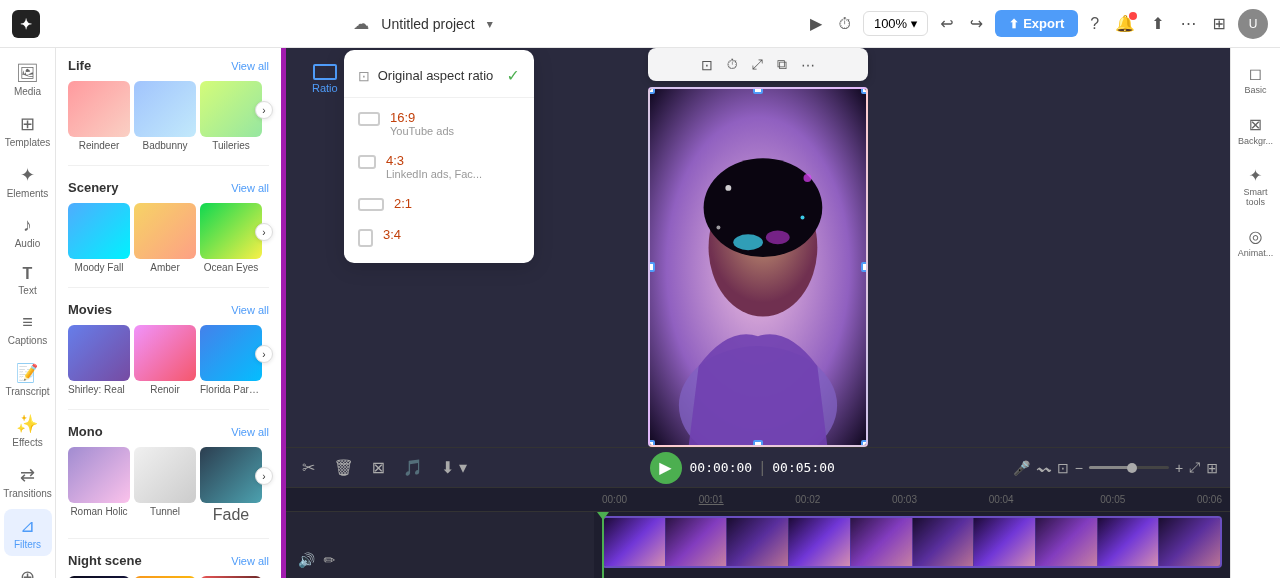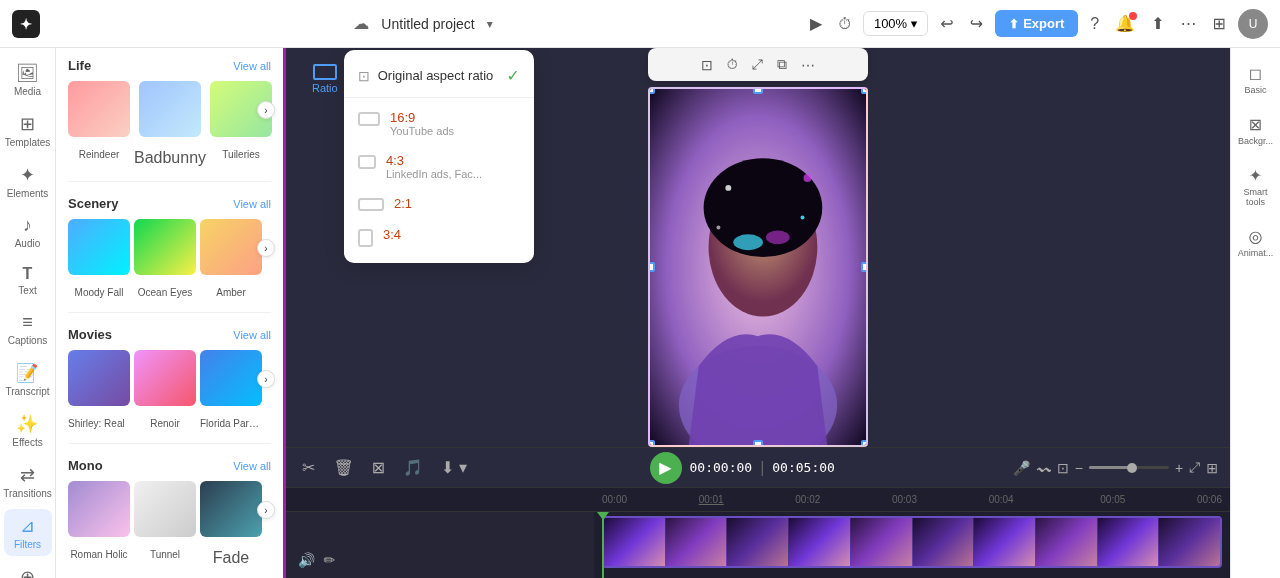--- a/index.html
+++ b/index.html
@@ -20,21 +20,21 @@
     
     .nav-sidebar { width: 56px; background: #fff; border-right: 1px solid #e5e5e5; display: flex; flex-direction: column; align-items: center; padding: 8px 0; gap: 4px; flex-shrink: 0; }
     .nav-item { display: flex; flex-direction: column; align-items: center; gap: 2px; padding: 6px 4px; cursor: pointer; border-radius: 8px; width: 48px; }
     .nav-item.active { background: #e8f0ff; }
     .nav-item.active .nav-icon { color: #4f9cf9; }
     .nav-icon { font-size: 18px; color: #666; }
     .nav-label { font-size: 10px; color: #666; text-align: center; }
     .nav-item.active .nav-label { color: #4f9cf9; }
 
     
-    .content-sidebar { width: 230px; background: #fff; border-right: 3px solid #a21caf; overflow-y: auto; flex-shrink: 0; }
+    .content-sidebar { width: 230px; background: #fff; border-right: 5px solid #a21caf; overflow-y: auto; flex-shrink: 0; }
     .section { padding: 10px 12px; }
     .section-header { display: flex; justify-content: space-between; align-items: center; margin-bottom: 8px; }
     .section-title { font-size: 13px; font-weight: 600; color: #333; }
     .view-all { font-size: 11px; color: #4f9cf9; cursor: pointer; }
 
     
     .canvas-area { flex: 1; background: #2a2a3e; display: flex; flex-direction: column; align-items: center; justify-content: center; position: relative; }
     .canvas-image { width: 220px; height: 360px; border-radius: 4px; background: linear-gradient(135deg, #ff9a9e, #a18cd1, #c471f5); position: relative; border: 2px solid rgba(255,255,255,0.5); overflow: hidden; display: flex; align-items: center; justify-content: center; }
     .canvas-image-inner { width: 100%; height: 100%; background: linear-gradient(160deg, #1a0533 0%, #7c3aed 40%, #f0a0c0 70%, #ffd6e7 100%); position: relative; }
 
@@ -74,21 +74,21 @@
     .timeline-toolbar { height: 40px; background: #2a2a3e; display: flex; align-items: center; padding: 0 12px; gap: 10px; border-bottom: 1px solid #333; }
     .timeline-btn { background: none; border: none; color: #aaa; cursor: pointer; font-size: 16px; padding: 4px; }
     .timeline-center { flex: 1; display: flex; align-items: center; justify-content: center; gap: 8px; }
     .play-btn { width: 32px; height: 32px; border-radius: 50%; background: #4CAF50; border: none; color: white; font-size: 16px; cursor: pointer; display: flex; align-items: center; justify-content: center; }
     .time-display { color: #fff; font-size: 13px; font-family: monospace; }
     .time-separator { color: #666; }
     .timeline-right { display: flex; align-items: center; gap: 6px; }
     .timeline-right-btn { background: none; border: none; color: #aaa; cursor: pointer; font-size: 14px; }
     .track-volume-btn { background: none; border: none; color: #aaa; cursor: pointer; font-size: 14px; }
     .track-edit-btn { background: none; border: none; color: #aaa; cursor: pointer; font-size: 14px; }
-    .thumb-item { display: flex; flex-direction: column; align-items: center; gap: 12px; }
+    .thumb-item { display: flex; flex-direction: column; align-items: center; gap: 3px; }
     .thumb-box { width: 62px; height: 56px; border-radius: 6px; overflow: hidden; position: relative; }
     .thumb-bg-reindeer { background: linear-gradient(135deg, #ff9a9e, #fad0c4); }
     .thumb-bg-badbunny { background: linear-gradient(135deg, #a1c4fd, #c2e9fb); }
     .thumb-bg-tuileries { background: linear-gradient(135deg, #d4fc79, #96e6a1); }
     .thumb-bg-moody { background: linear-gradient(135deg, #4facfe, #00f2fe); }
     .thumb-bg-amber { background: linear-gradient(135deg, #f6d365, #fda085); }
     .thumb-bg-ocean { background: linear-gradient(135deg, #0fd850, #f9f047); }
     .thumb-bg-shirley { background: linear-gradient(135deg, #667eea, #764ba2); }
     .thumb-bg-renoir { background: linear-gradient(135deg, #f093fb, #f5576c); }
     .thumb-bg-florida { background: linear-gradient(135deg, #4481eb, #04befe); }
@@ -203,21 +203,21 @@
         <span class="section-title">Life</span>
         <span class="view-all">View all</span>
       </div>
       <div style="display:flex;gap:4px;position:relative;">
         <div class="thumb-item">
           <div class="thumb-box thumb-bg-reindeer"></div>
           <span style="font-size:10px;color:#555;">Reindeer</span>
         </div>
         <div class="thumb-item">
           <div class="thumb-box thumb-bg-badbunny"></div>
-          <span style="font-size:16px;color:#555;">Badbunny</span>
+          <span style="font-size:10px;color:#555;">Badbunny</span>
         </div>
         <div class="thumb-item">
           <div class="thumb-box thumb-bg-tuileries"></div>
           <span style="font-size:10px;color:#555;">Tuileries</span>
         </div>
         <div style="position:absolute;right:-4px;top:20px;background:white;border:1px solid #ddd;border-radius:50%;width:18px;height:18px;font-size:10px;display:flex;align-items:center;justify-content:center;cursor:pointer;box-shadow:0 1px 4px rgba(0,0,0,0.1);">›</div>
       </div>
     </div>
     <div class="section-divider"></div>
 
@@ -225,26 +225,26 @@
       <div class="section-header">
         <span class="section-title">Scenery</span>
         <span class="view-all">View all</span>
       </div>
       <div style="display:flex;gap:4px;position:relative;">
         <div class="thumb-item">
           <div class="thumb-box thumb-bg-moody"></div>
           <span style="font-size:10px;color:#555;">Moody Fall</span>
         </div>
         <div class="thumb-item">
+          <div class="thumb-box thumb-bg-amber"></div>
+          <span style="font-size:10px;color:#555;">Amber</span>
+        </div>
+        <div class="thumb-item">
           <div class="thumb-box thumb-bg-ocean"></div>
           <span style="font-size:10px;color:#555;">Ocean Eyes</span>
-        </div>
-        <div class="thumb-item">
-          <div class="thumb-box thumb-bg-amber"></div>
-          <span style="font-size:10px;color:#555;">Amber</span>
         </div>
         <div style="position:absolute;right:-4px;top:20px;background:white;border:1px solid #ddd;border-radius:50%;width:18px;height:18px;font-size:10px;display:flex;align-items:center;justify-content:center;cursor:pointer;box-shadow:0 1px 4px rgba(0,0,0,0.1);">›</div>
       </div>
     </div>
     <div class="section-divider"></div>
 
     <div class="section">
       <div class="section-header">
         <span class="section-title">Movies</span>
         <span class="view-all">View all</span>

